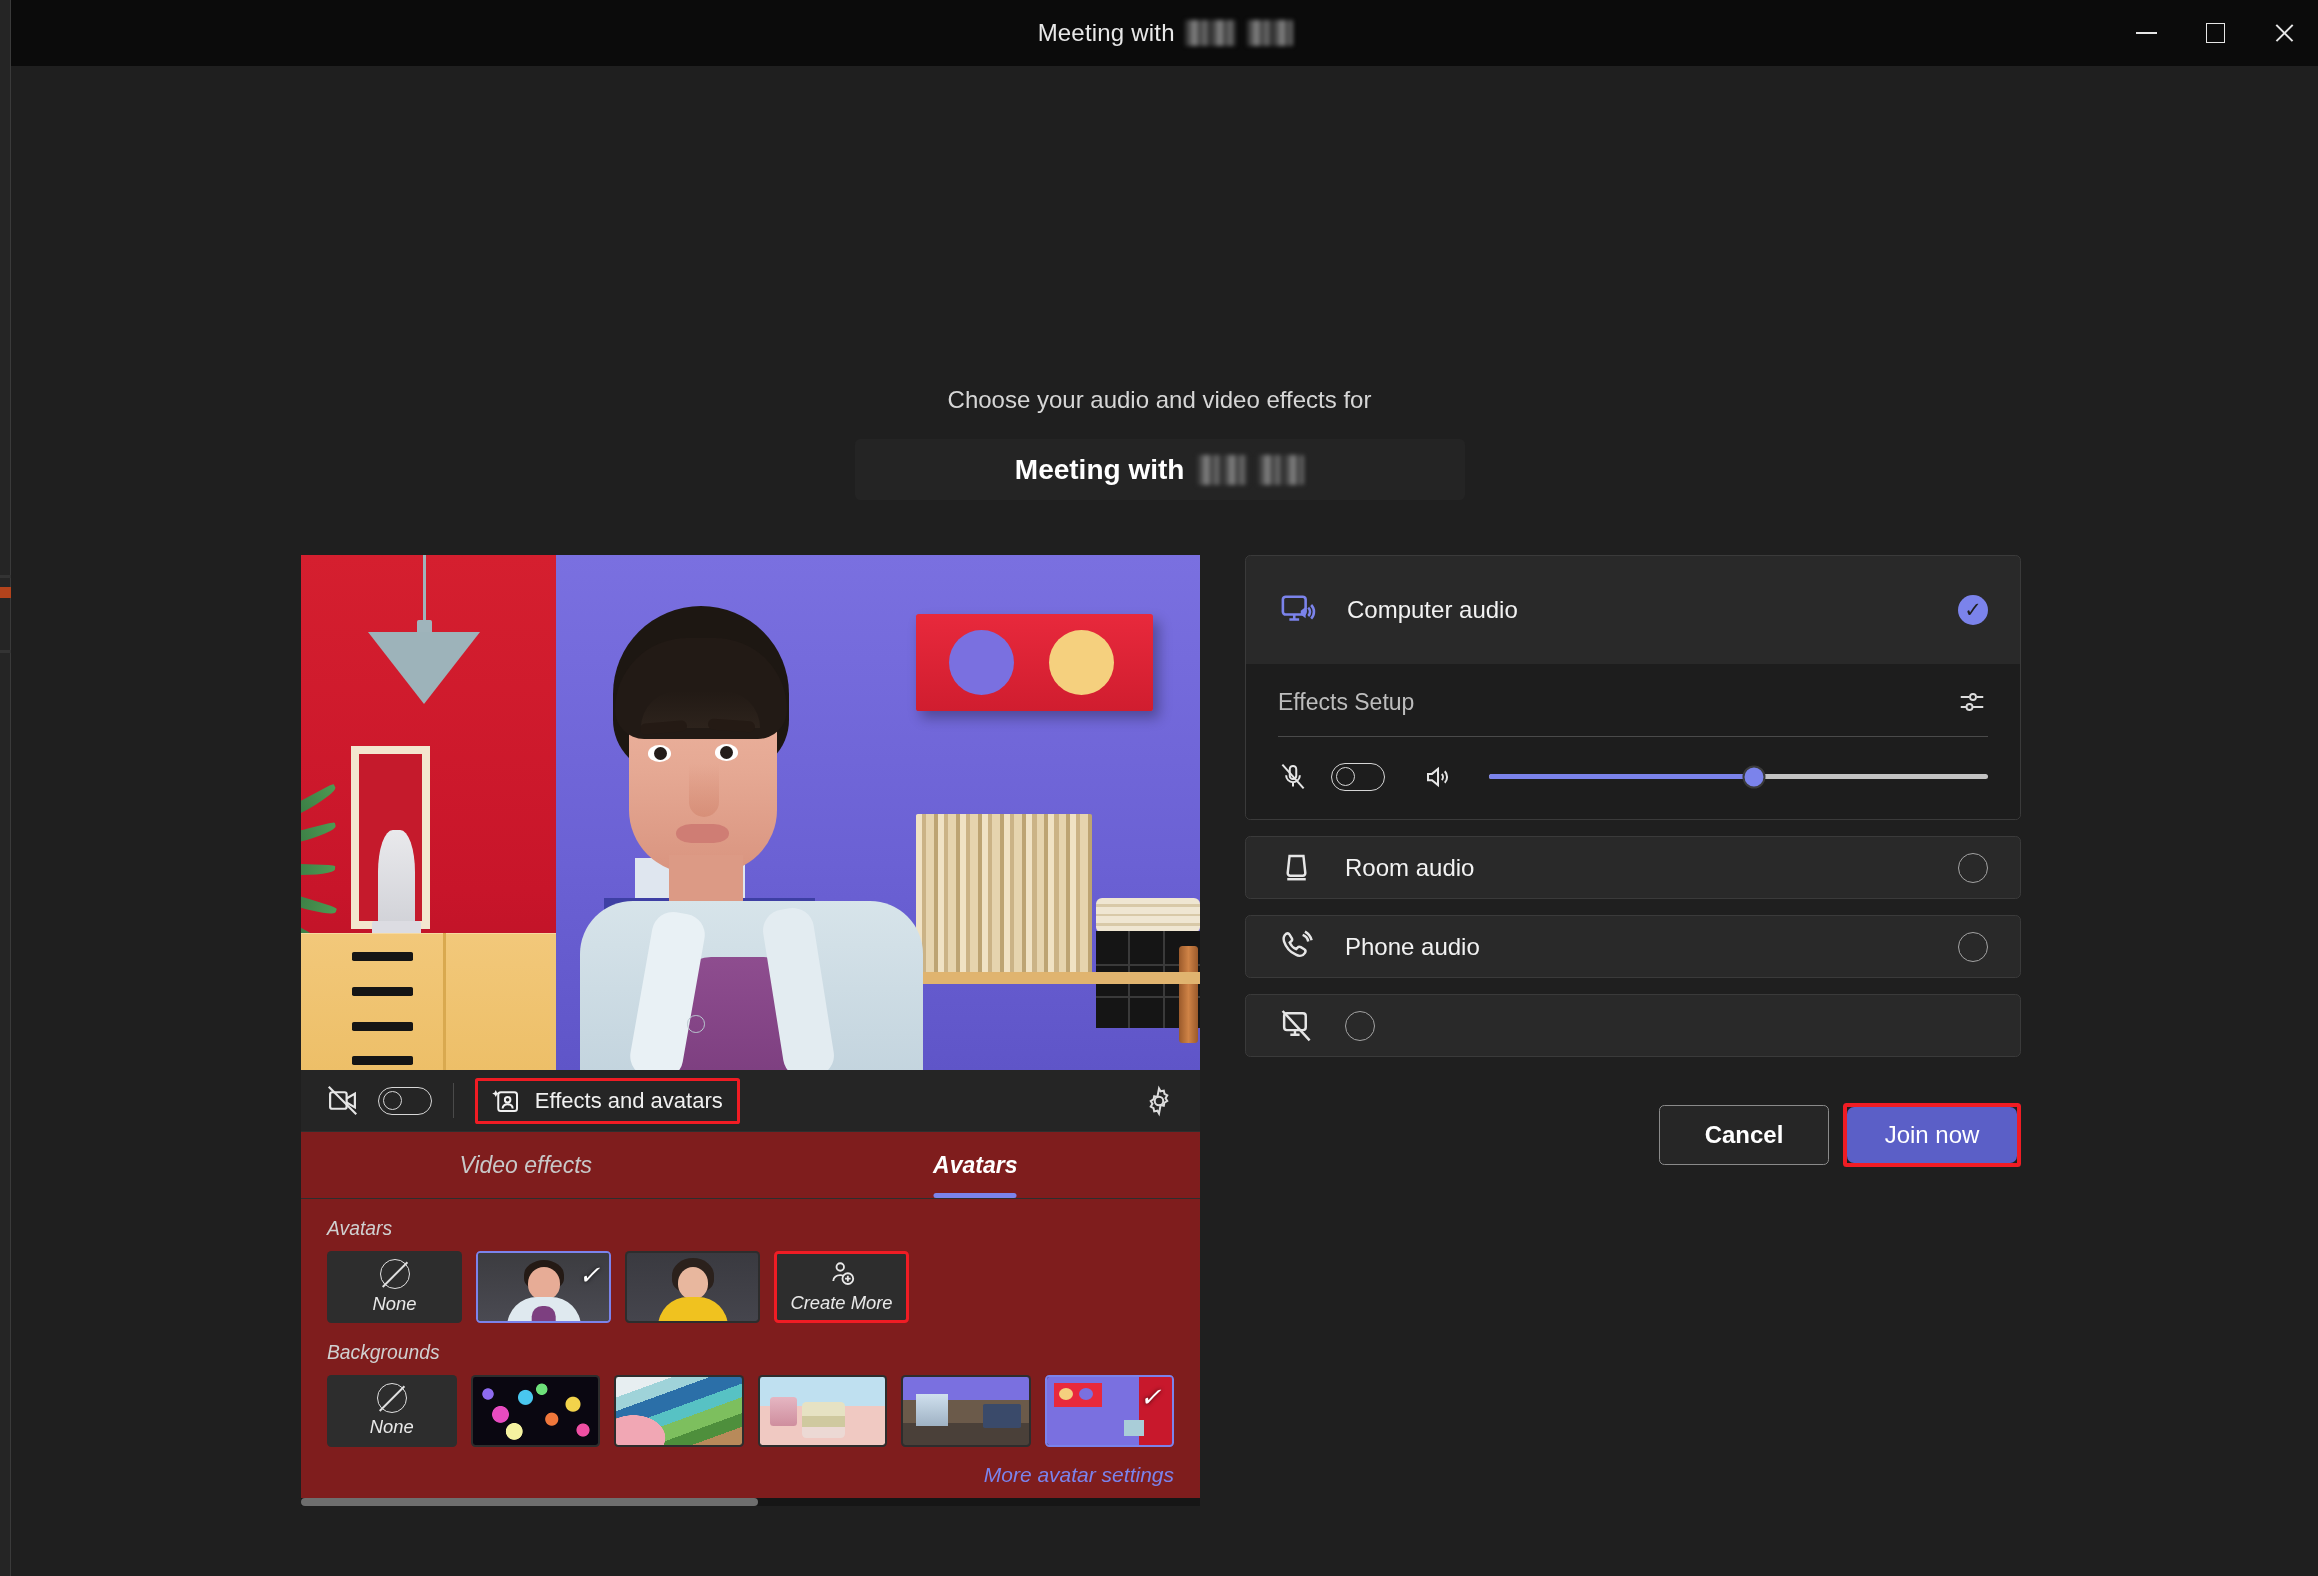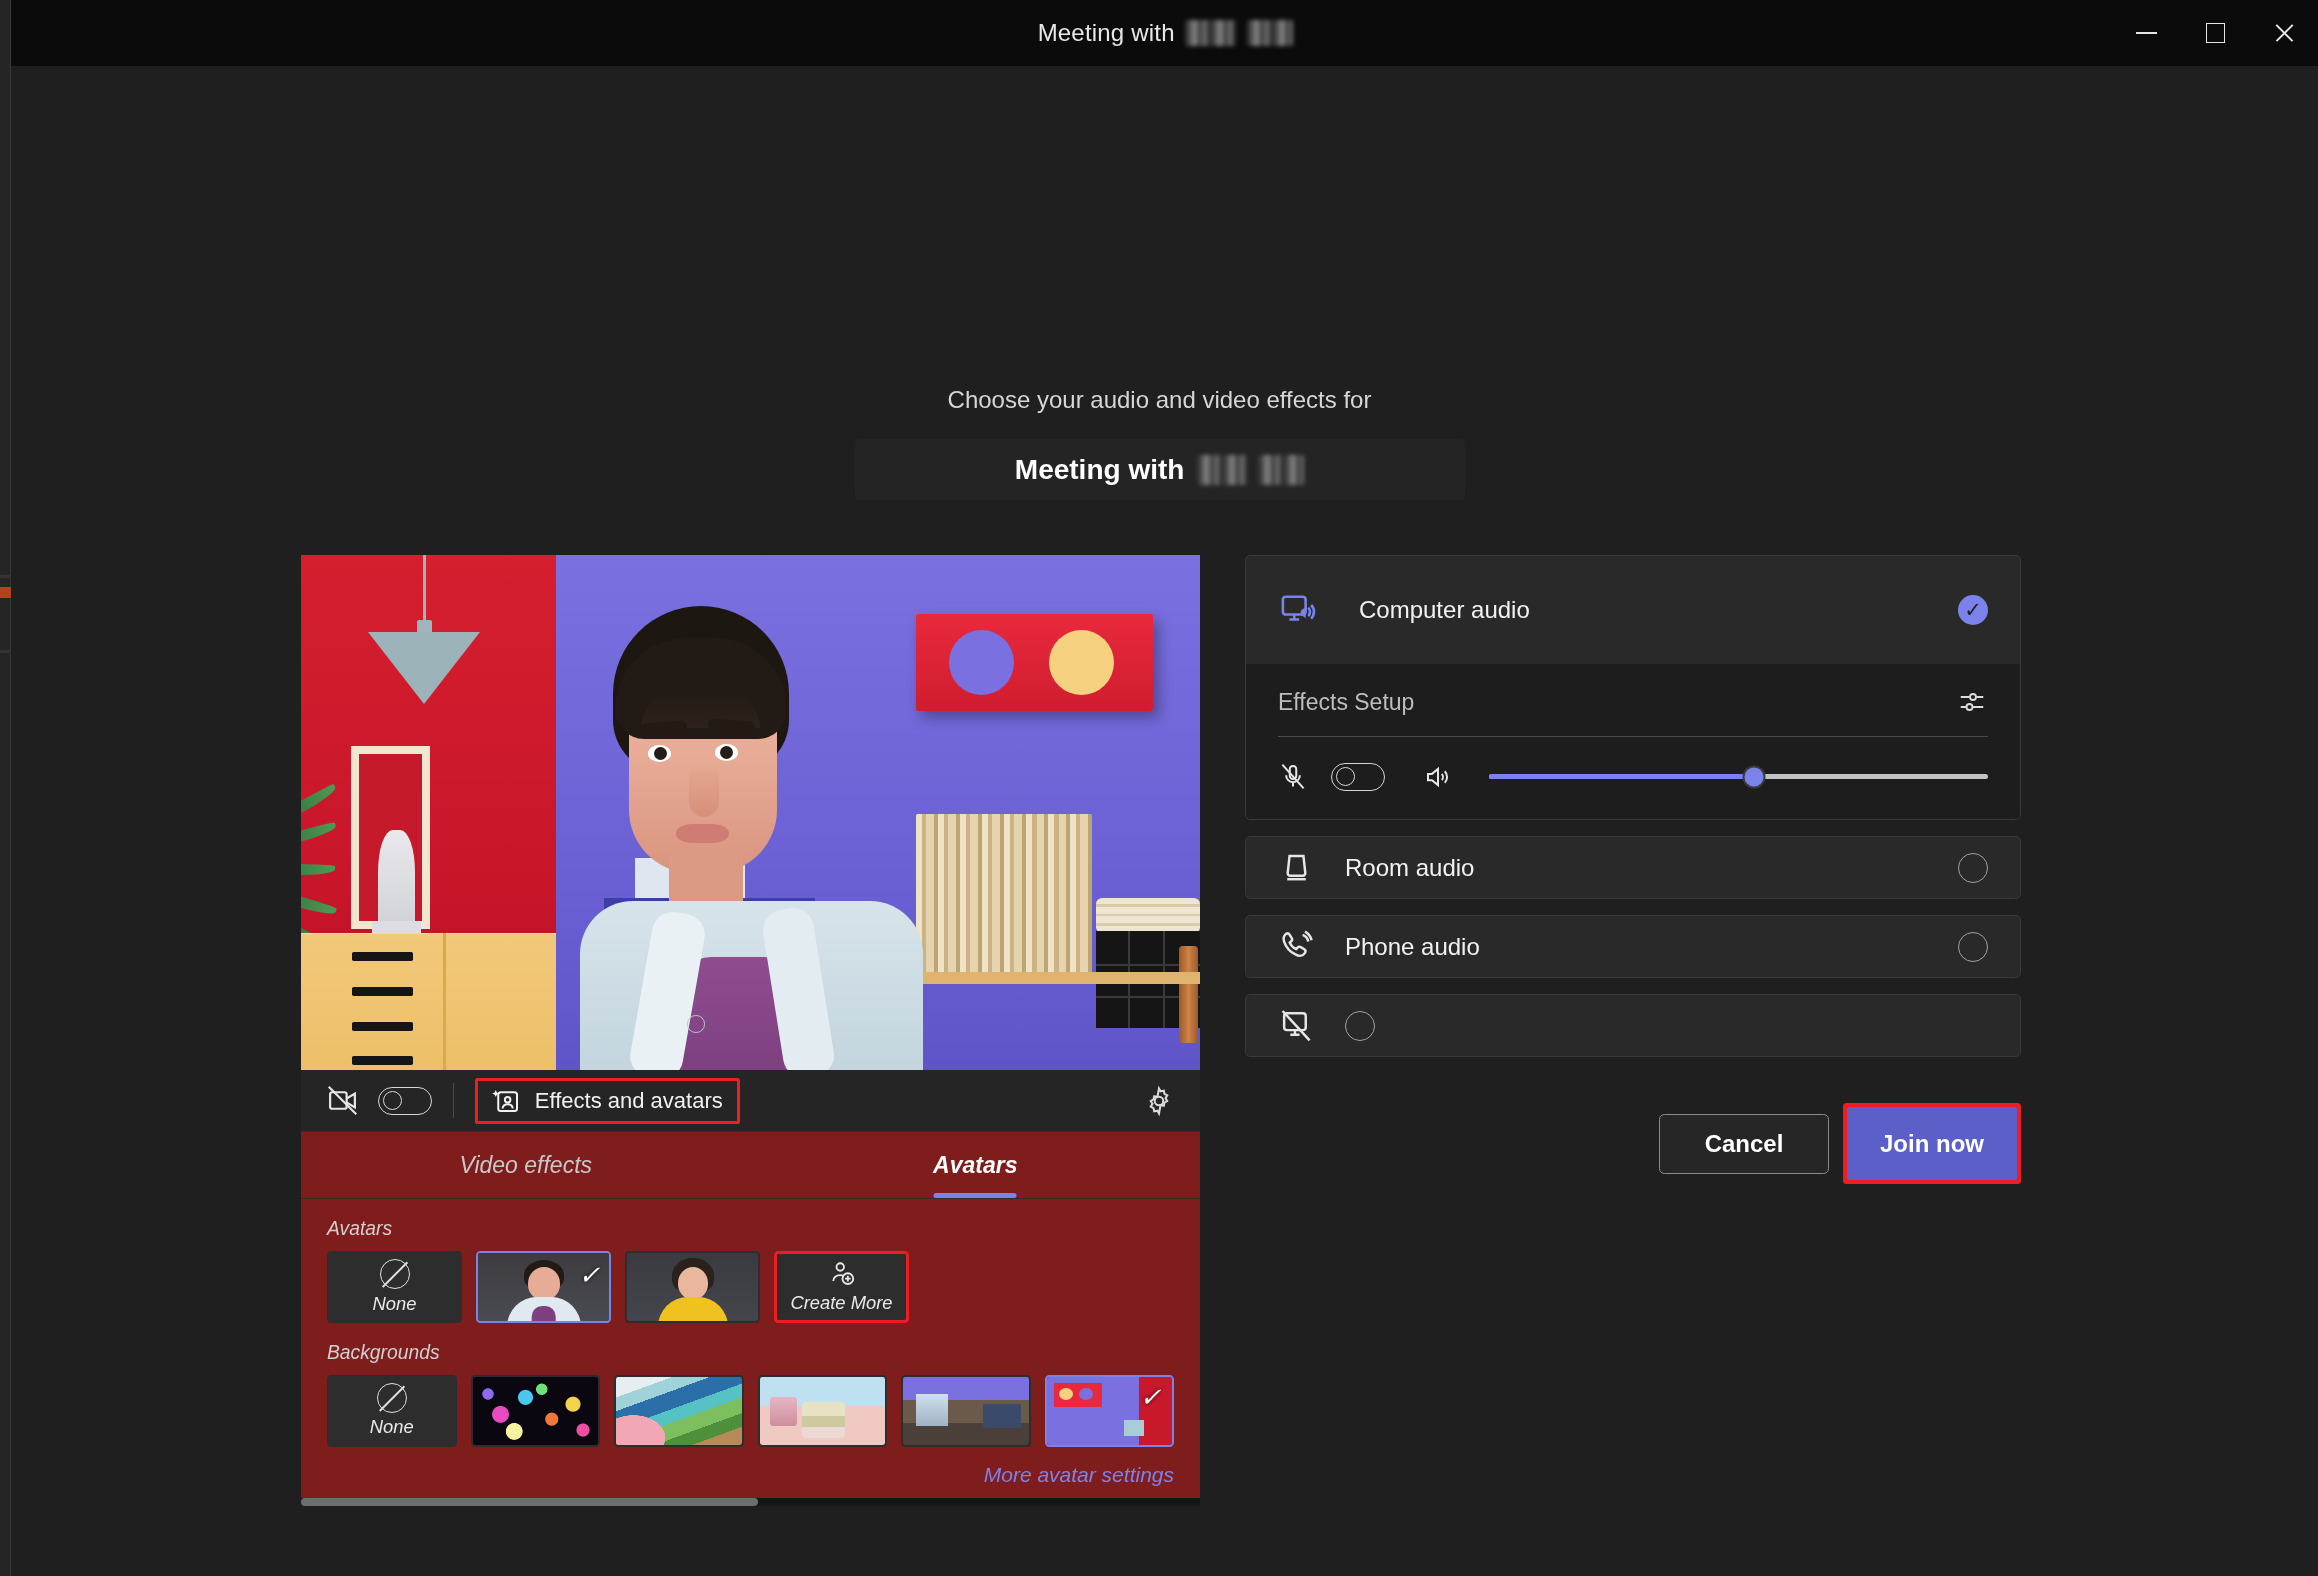--- a/index.html
+++ b/index.html
@@ -370,21 +370,21 @@
     position: absolute; left: 0; bottom: 0; width: 899px; height: 8px; background: #161616;
   }
   .panel-scrollbar i { display:block; width: 457px; height: 8px; background: #6e6e6e; border-radius: 4.4px; }
 
   
   .audio-col { position: absolute; left: 1245px; top: 555px; width: 776px; }
   .audio-card {
     background: #292929; border: 0.9px solid #3a3a3a; border-radius: 5.3px; overflow: hidden;
   }
   .audio-main-row {
-    height: 108px; display: flex; align-items: center; padding: 0 32px; gap: 42px;
+    height: 108px; display: flex; align-items: center; padding: 0 32px; gap: 30px;
   }
   .audio-main-row .label { flex: 1; font-size: 24px; color: #f2f2f2; }
   .radio {
     width: 30px; height: 30px; border-radius: 50%; border: 1.8px solid #a3a3a3;
   }
   .radio.checked {
     border: none; background: #7b83eb; display: flex; align-items: center; justify-content: center;
     color: #1f1f1f; font-size: 21px;
   }
   .custom-setup {
@@ -414,22 +414,22 @@
   .action-row {
     display: flex; justify-content: flex-end; align-items: center; gap: 14px; margin-top: 46px;
   }
   .btn-cancel {
     width: 170px; height: 60px; border: 0.9px solid #8a8a8a; border-radius: 5.3px; background: #262626;
     color: #ffffff; font-size: 24px; font-weight: bold;
     display: flex; align-items: center; justify-content: center;
   }
   .btn-join-wrap { border: 4.4px solid #f01c24; border-radius: 3.5px; }
   .btn-join {
-    width: 170px; height: 73px; background: #5b5fc7; border-radius: 1px;
-    color: #ffffff; font-size: 24px; font-weight: bold;
+    width: 170px; height: 56px; background: #5b5fc7; border-radius: 7px;
+    color: #ffffff; font-size: 24px; font-weight: normal;
     display: flex; align-items: center; justify-content: center;
   }
 
   svg { display: block; }
 </style>
 </head>
 <body>
 
 <div class="app-window">
 

